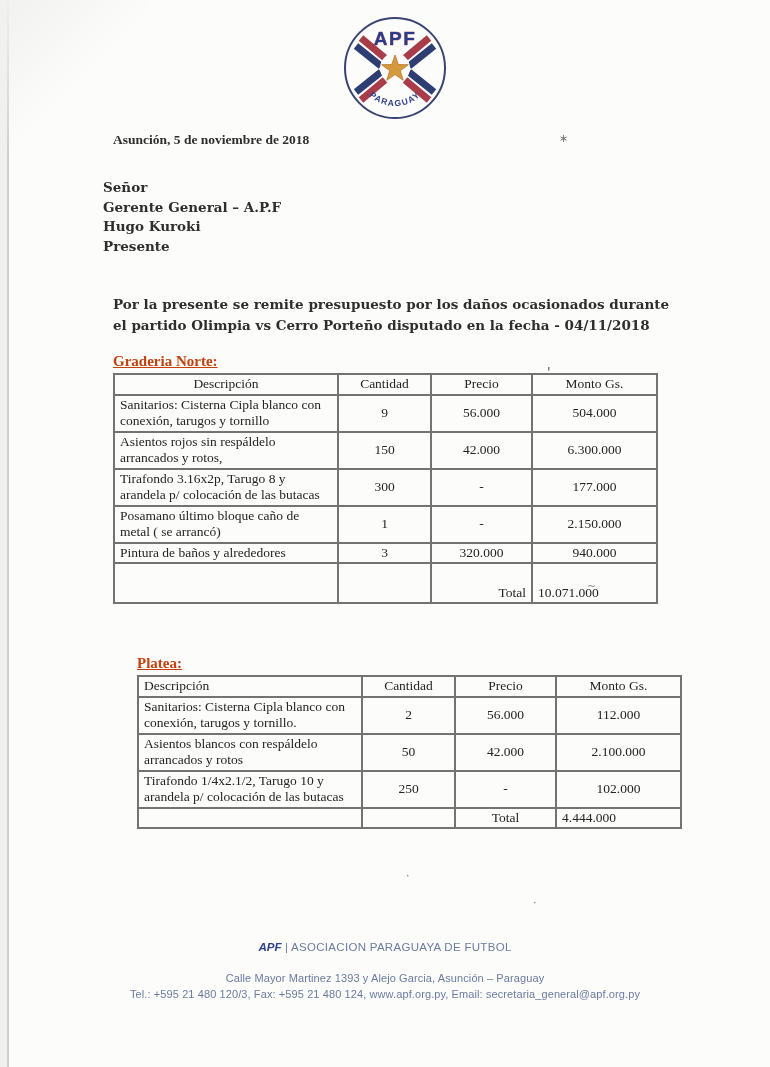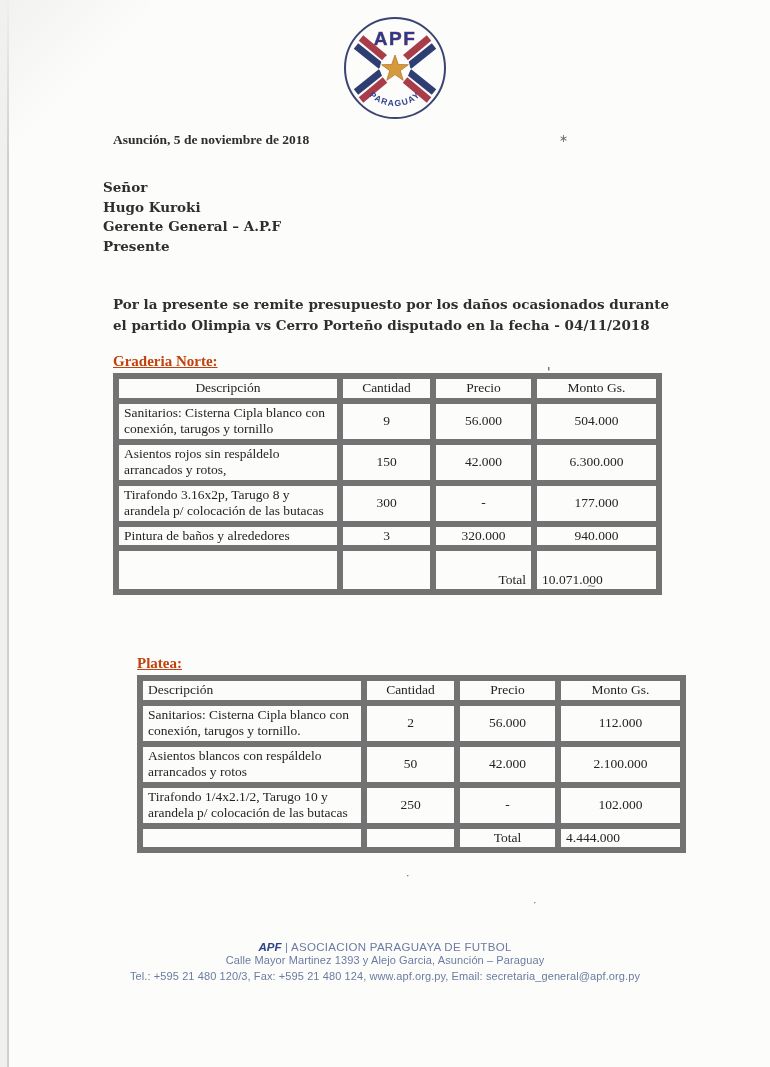--- a/index.html
+++ b/index.html
@@ -27,36 +27,36 @@
   .recipient{position:absolute;left:103px;top:178px;font-size:13.5px;line-height:19.5px;}
   .intro{position:absolute;left:113px;top:280px;width:572px;font-size:13.5px;line-height:21px;}
 
   .section{position:absolute;left:113px;}
   .sec1{top:353px;}
   .sec2{top:655px;padding-left:24px;}
   .section-title{margin:0 0 3px 0;font-size:15px;font-weight:700;text-decoration:underline;color:#c2410c;}
 
   table.doc{border-collapse:collapse;width:543px;table-layout:fixed;
     font-size:13.5px;line-height:16.5px;color:#242424;}
-  table.doc td,table.doc th{border:6px solid #737373;padding:1px 5px;vertical-align:middle;font-weight:400;}
+  table.doc td,table.doc th{border:2px solid #737373;padding:1px 5px;vertical-align:middle;font-weight:400;}
   col.c-desc{width:224px;}col.c-cant{width:93px;}col.c-prec{width:101px;}col.c-monto{width:125px;}
   .hdr-c{text-align:center;}
   .hdr-l{text-align:left;}
   td.desc{text-align:left;vertical-align:top;}
   td.num{text-align:center;}
   td.monto{text-align:center;font-weight:700;}
   tr.total-row-tall td{height:36px;vertical-align:bottom;}
   td.total-label{text-align:right;font-weight:700;padding-right:6px;}
   td.total-label-c{text-align:center;font-weight:700;}
   td.total-value{text-align:left;font-weight:700;vertical-align:bottom;}
   td.total-value-m{text-align:left;font-weight:700;}
 
   .footer{position:absolute;left:0;top:941px;width:770px;text-align:center;
     font-family:"Liberation Sans",sans-serif;color:#6b7ca1;}
-  .f1{font-size:11.5px;letter-spacing:0.3px;margin-bottom:0;}
+  .f1{font-size:11.5px;letter-spacing:0.3px;margin-bottom:18px;}
   .f1 .brand{font-weight:700;font-style:italic;color:#2c4088;letter-spacing:0;}
   .f2,.f3{font-size:11px;line-height:15.5px;letter-spacing:0.1px;}
 </style>
 </head>
 <body>
 
 <div class="page">
 
   <div class="scan-gutter"></div>
   <div class="scan-edge"></div>
@@ -83,22 +83,22 @@
       <text font-family="Liberation Sans, sans-serif" font-size="8.5" font-weight="bold" letter-spacing="1.2" fill="#31408f">
         <textPath href="#arcPath" startOffset="50%" text-anchor="middle">PARAGUAY</textPath>
       </text>
     </svg>
   </div>
 
   <div class="letter date-line">Asunción, 5 de noviembre de 2018</div>
 
   <div class="letter recipient">
     <div>Señor</div>
+    <div>Gerente General – A.P.F</div>
     <div>Hugo Kuroki</div>
-    <div>Gerente General – A.P.F</div>
     <div>Presente</div>
   </div>
 
   <p class="letter intro">Por la presente se remite presupuesto por los daños ocasionados durante el partido Olimpia vs Cerro Porteño disputado en la fecha - 04/11/2018</p>
 
   <div class="section sec1">
     <h3 class="section-title">Graderia Norte:</h3>
     <table class="doc">
       <colgroup>
           <col class="c-desc">
@@ -125,20 +125,26 @@
           <td class="num">42.000</td>
           <td class="monto">6.300.000</td>
         </tr>
         <tr>
           <td class="desc">Tirafondo 3.16x2p, Tarugo 8 y arandela p/ colocación de las butacas</td>
           <td class="num">300</td>
           <td class="num">-</td>
           <td class="monto">177.000</td>
         </tr>
         <tr>
+          <td class="desc">Posamano último bloque caño de metal ( se arrancó)</td>
+          <td class="num">1</td>
+          <td class="num">-</td>
+          <td class="monto">2.150.000</td>
+        </tr>
+        <tr>
           <td class="desc">Pintura de baños y alrededores</td>
           <td class="num">3</td>
           <td class="num">320.000</td>
           <td class="monto">940.000</td>
         </tr>
         <tr class="total-row-tall">
           <td></td>
           <td></td>
           <td class="total-label">Total</td>
           <td class="total-value">10.071.000</td>

